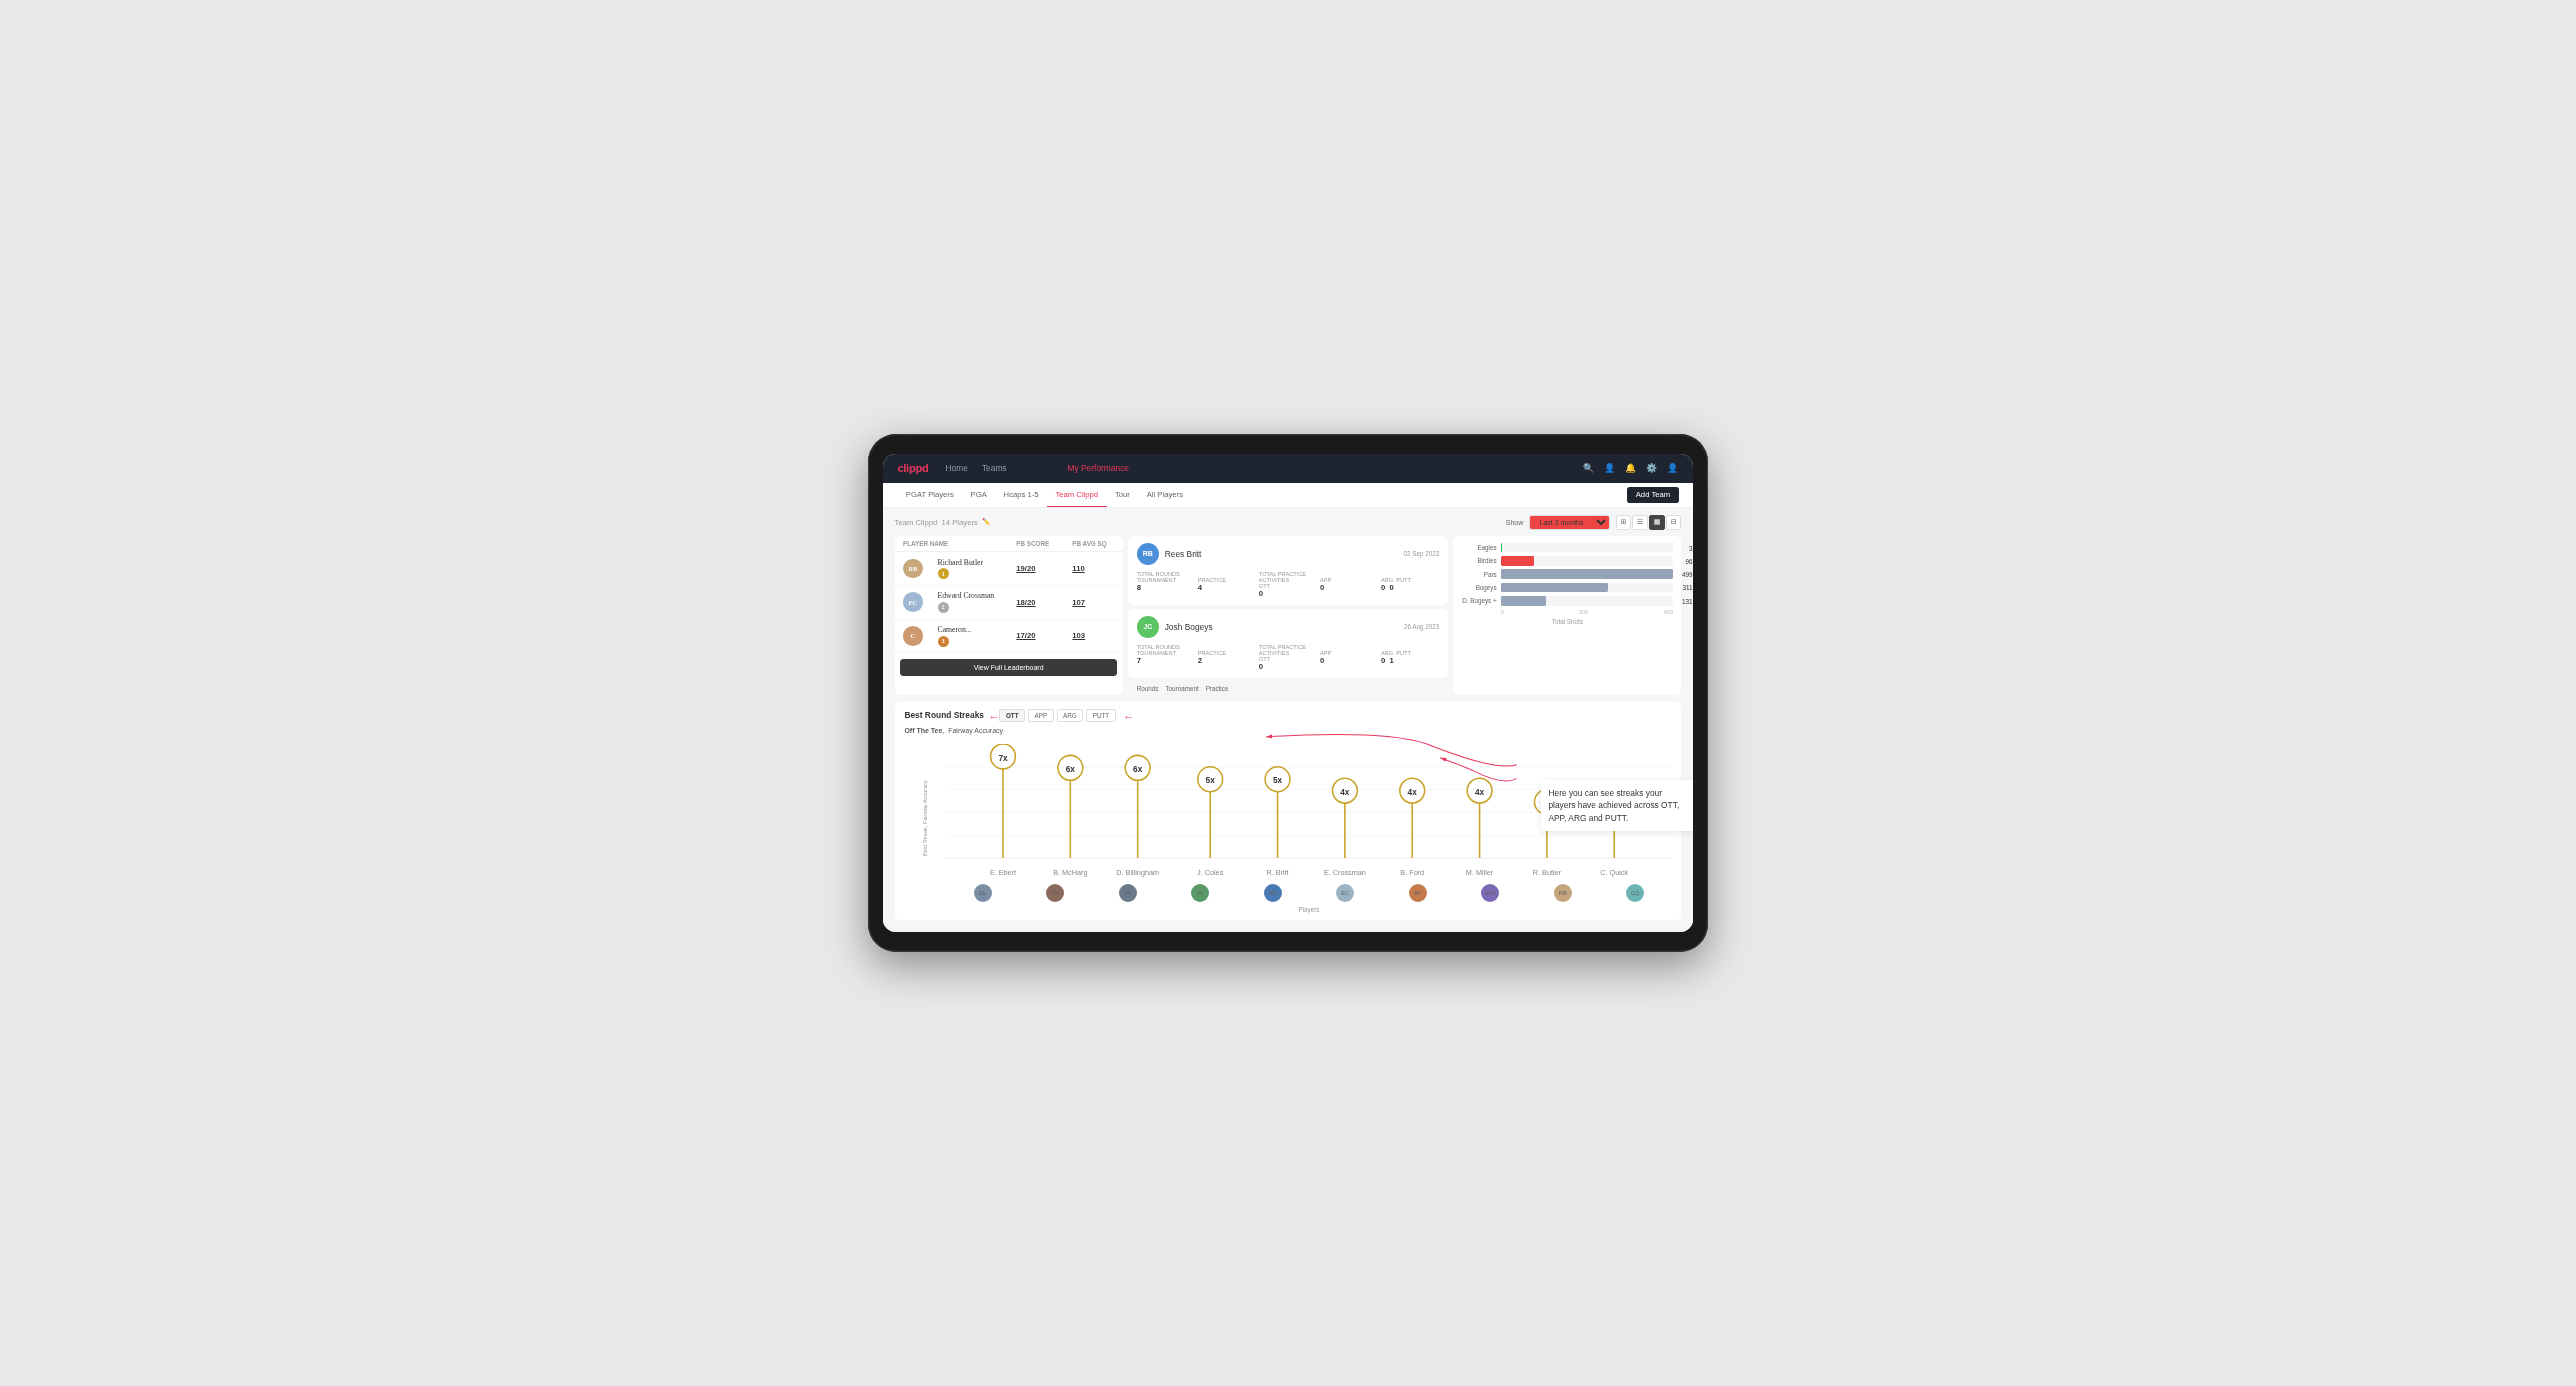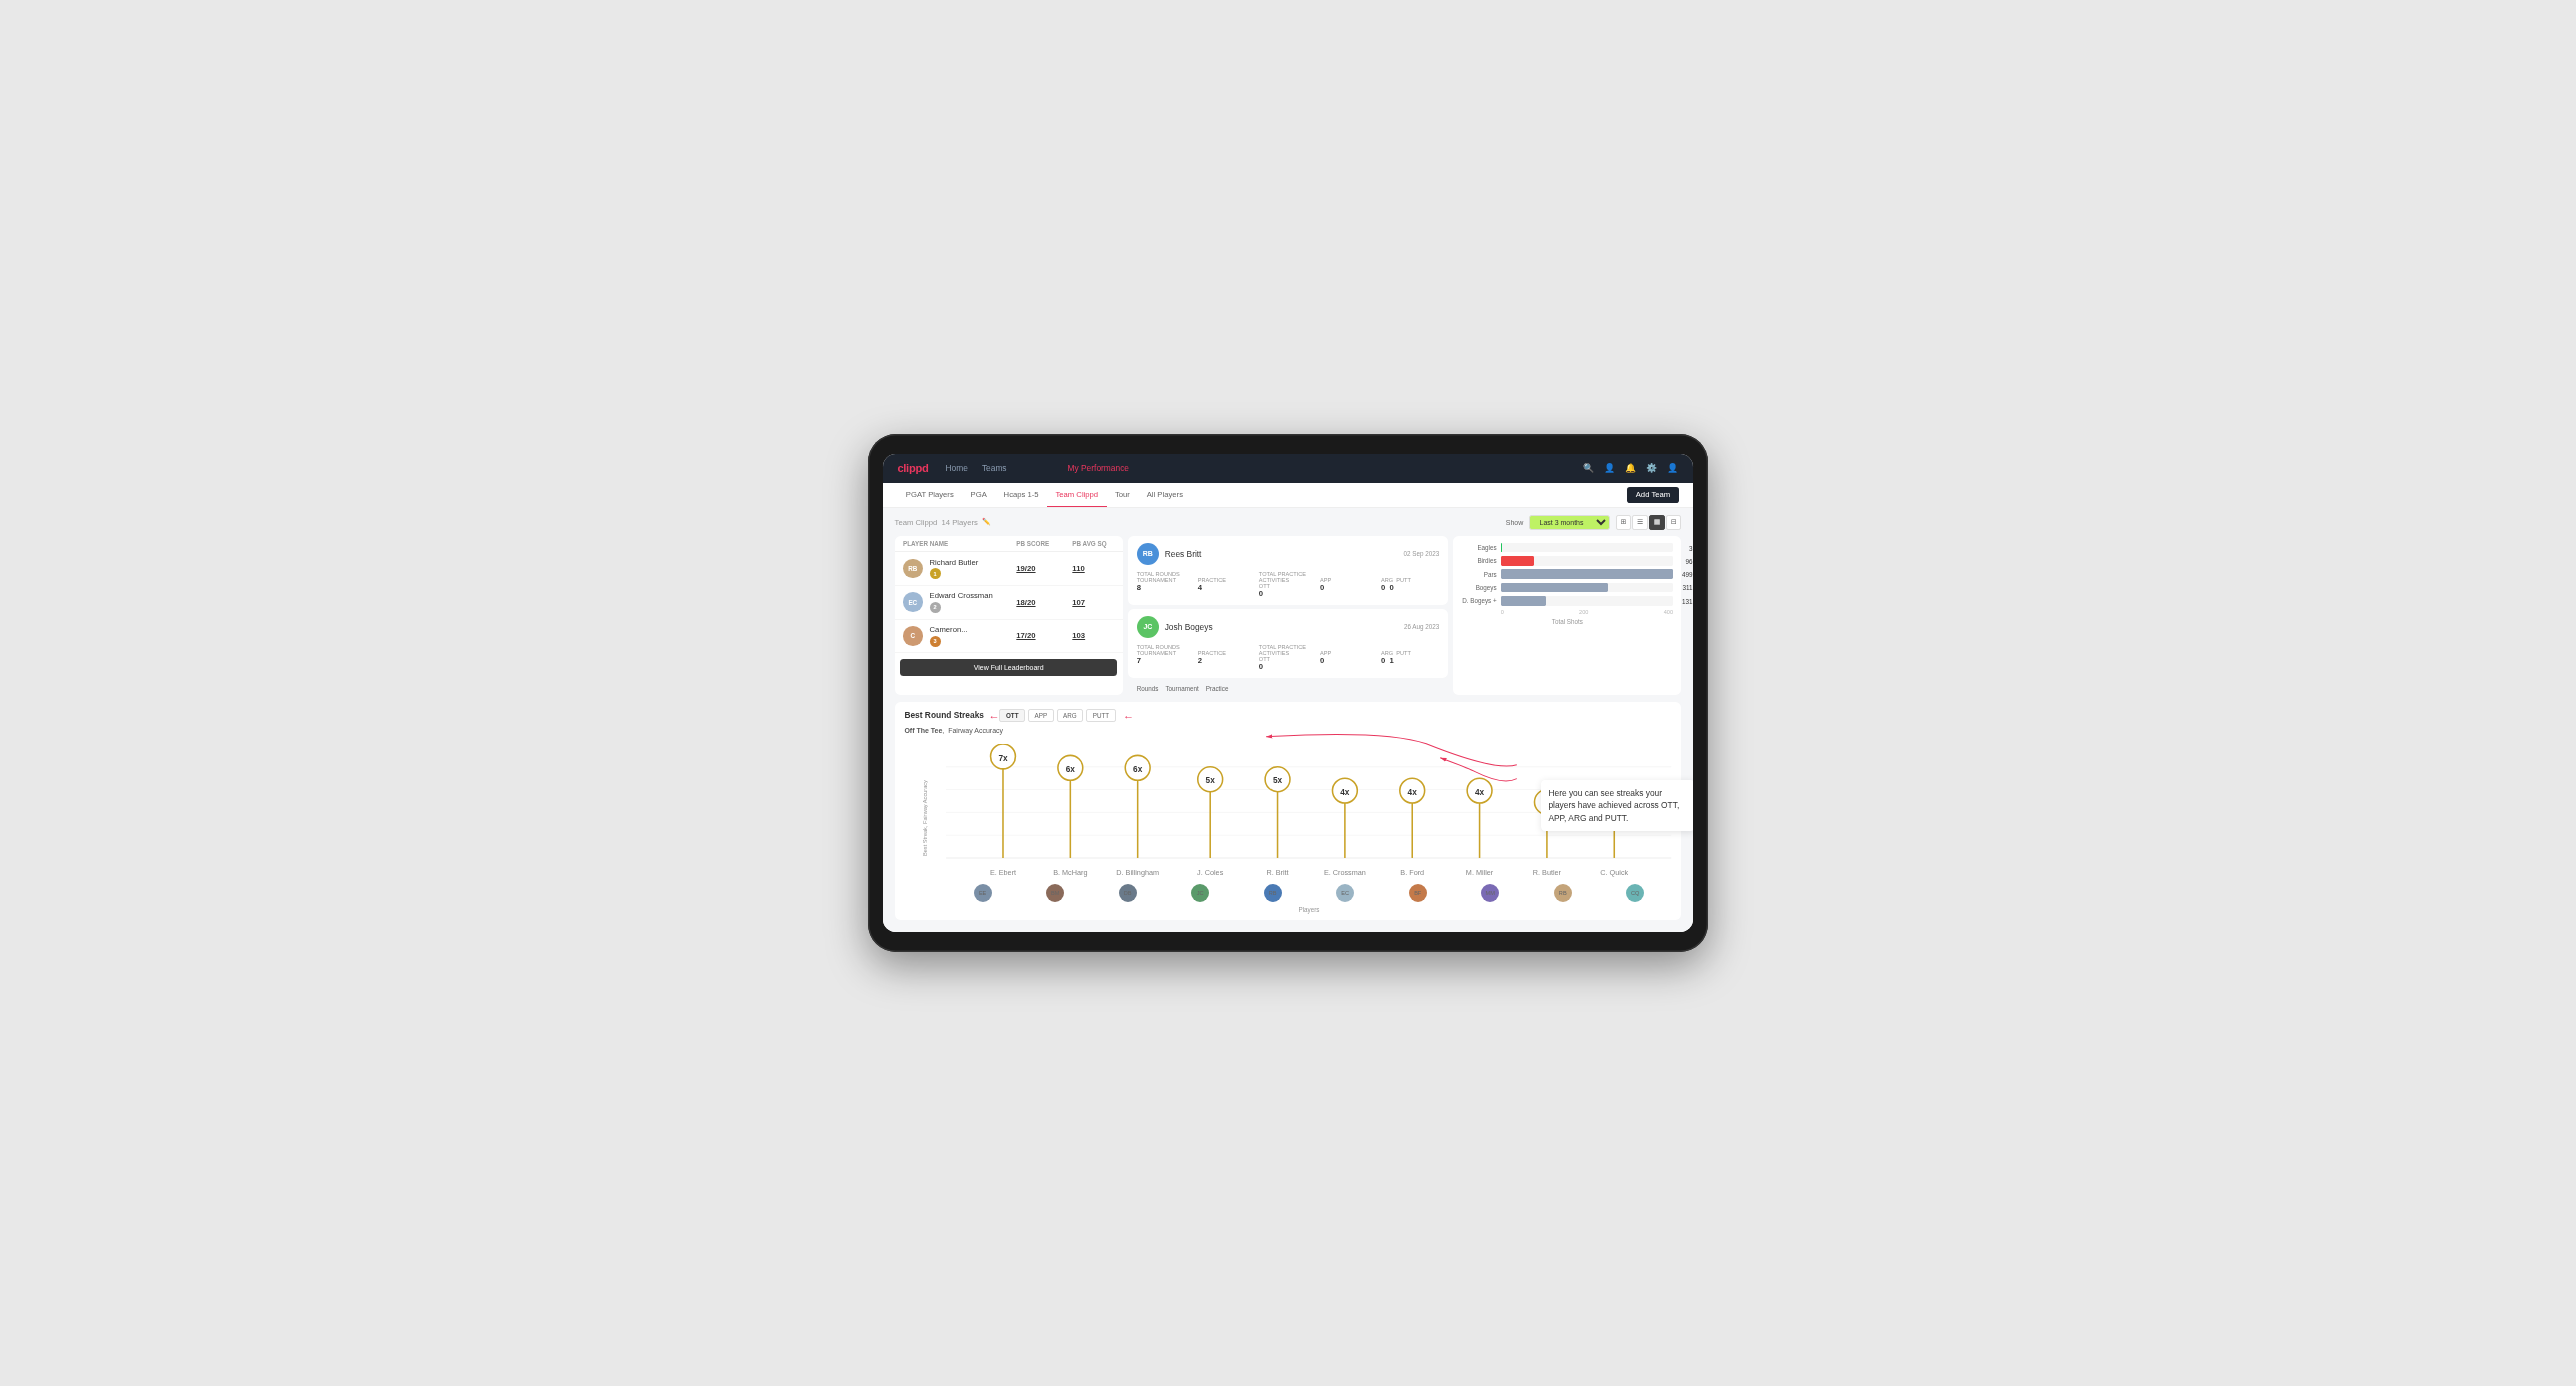--- a/index.html
+++ b/index.html
@@ -126,21 +126,21 @@
       display: flex;
       align-items: center;
       gap: 5.6px;
     }
     .show-label { font-size: 7px; color: #666; }
     .period-select {
       font-size: 7px;
       border: 0.7px solid #ddd;
       border-radius: 2.8px;
       padding: 2.1px 5.6px;
-      background: #bef264;
+      background: #ef4444;
       color: #333;
     }
     .view-icons {
       display: flex;
       gap: 1.4px;
     }
     .view-icon-btn {
       width: 15.4px;
       height: 15.4px;
       display: flex;
@@ -187,21 +187,22 @@
     .player-row {
       display: grid;
       grid-template-columns: 1fr 56px 42px;
       padding: 5.6px 8.4px;
       border-bottom: 0.7px solid #f5f5f5;
       align-items: center;
     }
     .player-info {
       display: flex;
       align-items: center;
-      gap: 7px;
+      gap: 15px;
+      font-family: Liberation Serif, serif;
     }
     .player-avatar {
       width: 19.6px;
       height: 19.6px;
       border-radius: 50%;
       background: #ddd;
       overflow: hidden;
       display: flex;
       align-items: center;
       justify-content: center;

